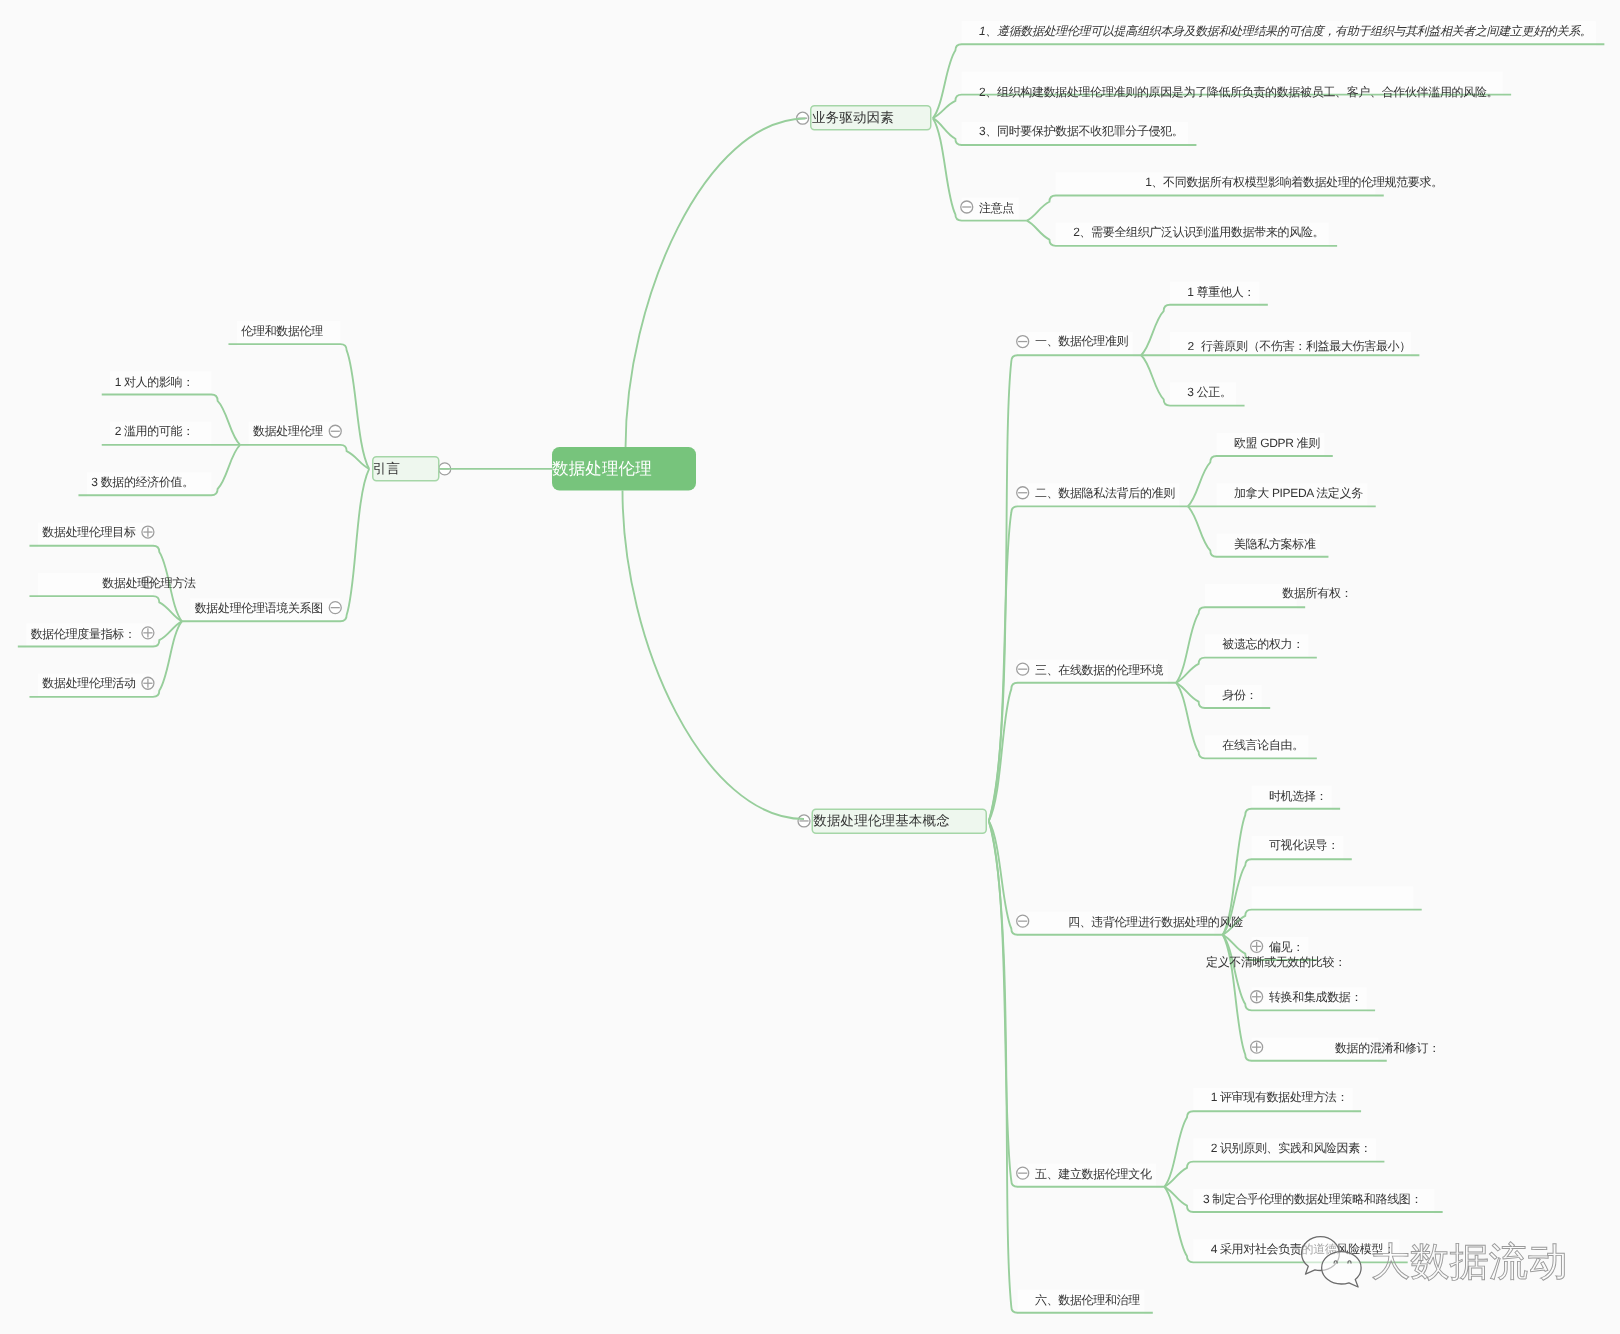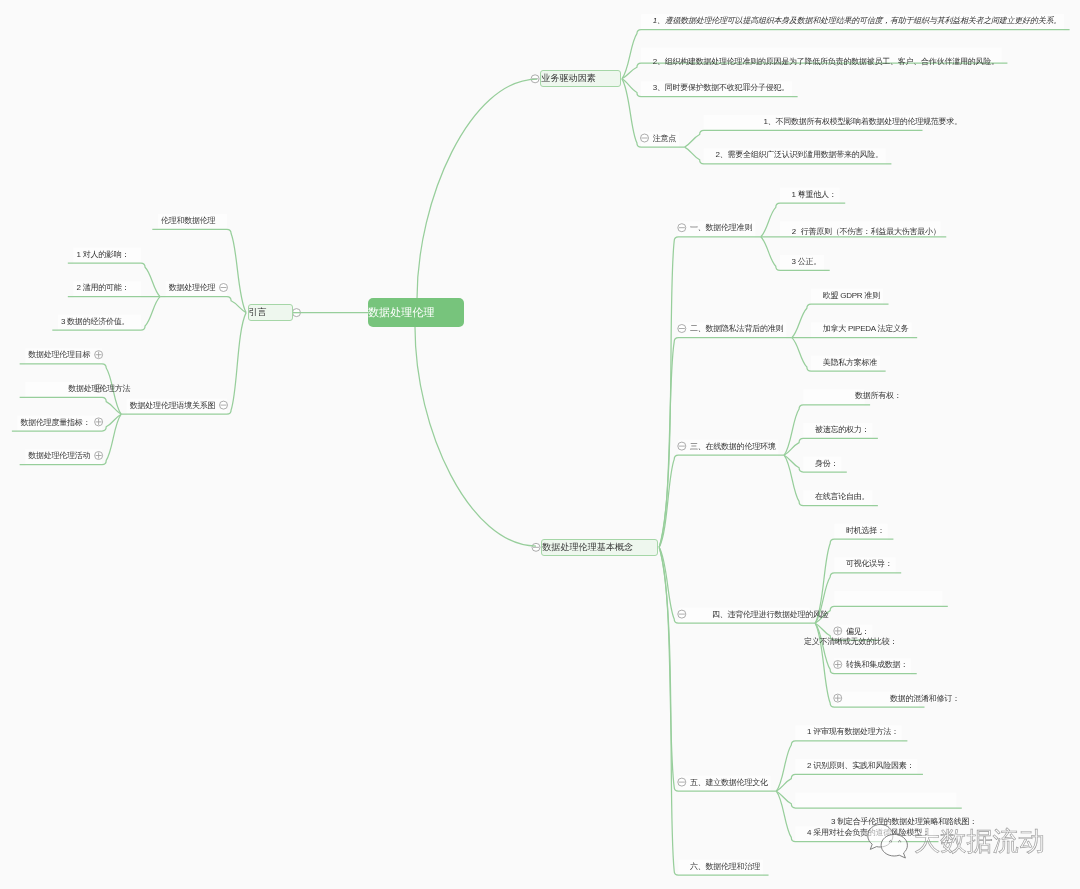--- a/index.html
+++ b/index.html
@@ -221,21 +221,21 @@
       <div class="lbl" style="left: 690px; top: 609.7px; font-size: 8px; margin-left: 22px;">四、违背伦理进行数据处理的风险</div>
       <div class="lbl" style="left: 845.962px; top: 525.7px; font-size: 8px;">时机选择：</div>
       <div class="lbl" style="left: 845.962px; top: 559.3px; font-size: 8px;">可视化误导：</div>
       <div class="lbl" style="left: 804px; top: 592.9px; font-size: 8px; margin-top: 44px;">定义不清晰或无效的比较：</div>
       <div class="lbl" style="left: 845.962px; top: 626.5px; font-size: 8px;">偏见：</div>
       <div class="lbl" style="left: 845.962px; top: 660.1px; font-size: 8px;">转换和集成数据：</div>
       <div class="lbl" style="left: 845.962px; top: 693.7px; font-size: 8px; margin-left: 44px;">数据的混淆和修订：</div>
       <div class="lbl" style="left: 690px; top: 777.7px; font-size: 8px;">五、建立数据伦理文化</div>
       <div class="lbl" style="left: 807.103px; top: 727.3px; font-size: 8px;">1 评审现有数据处理方法：</div>
       <div class="lbl" style="left: 807.103px; top: 760.9px; font-size: 8px;">2 识别原则、实践和风险因素：</div>
-      <div class="lbl" style="left: 831px; top: 794.5px; font-size: 8px; margin-top: 22px;">3 制定合乎伦理的数据处理策略和路线图：</div>
+      <div class="lbl" style="left: 802px; top: 794.5px; font-size: 8px;">3 制定合乎伦理的数据处理策略和路线图：</div>
       <div class="lbl" style="left: 807.103px; top: 828.1px; font-size: 8px;">4 采用对社会负责的道德风险模型：</div>
       <div class="lbl" style="left: 690px; top: 861.7px; font-size: 8px;">六、数据伦理和治理</div>
       <div class="boxnode" style="left: 247.5px; top: 304.15px; width: 45px; height: 16.9px; background: rgb(238, 247, 238); border: 1px solid rgb(165, 214, 167); border-radius: 3px; color: rgb(51, 51, 51);">
         <span>引言</span>
       </div>
       <div class="lbl" style="left: 160.906px; top: 215.9px; font-size: 8px;">伦理和数据伦理</div>
       <div class="lbl" style="left: 168.672px; top: 283.1px; font-size: 8px;">数据处理伦理</div>
       <div class="lbl" style="left: 76.4281px; top: 249.5px; font-size: 8px;">1 对人的影响：</div>
       <div class="lbl" style="left: 76.4281px; top: 283.1px; font-size: 8px;">2 滥用的可能：</div>
       <div class="lbl" style="left: 60.8969px; top: 316.7px; font-size: 8px;">3 数据的经济价值。</div>

